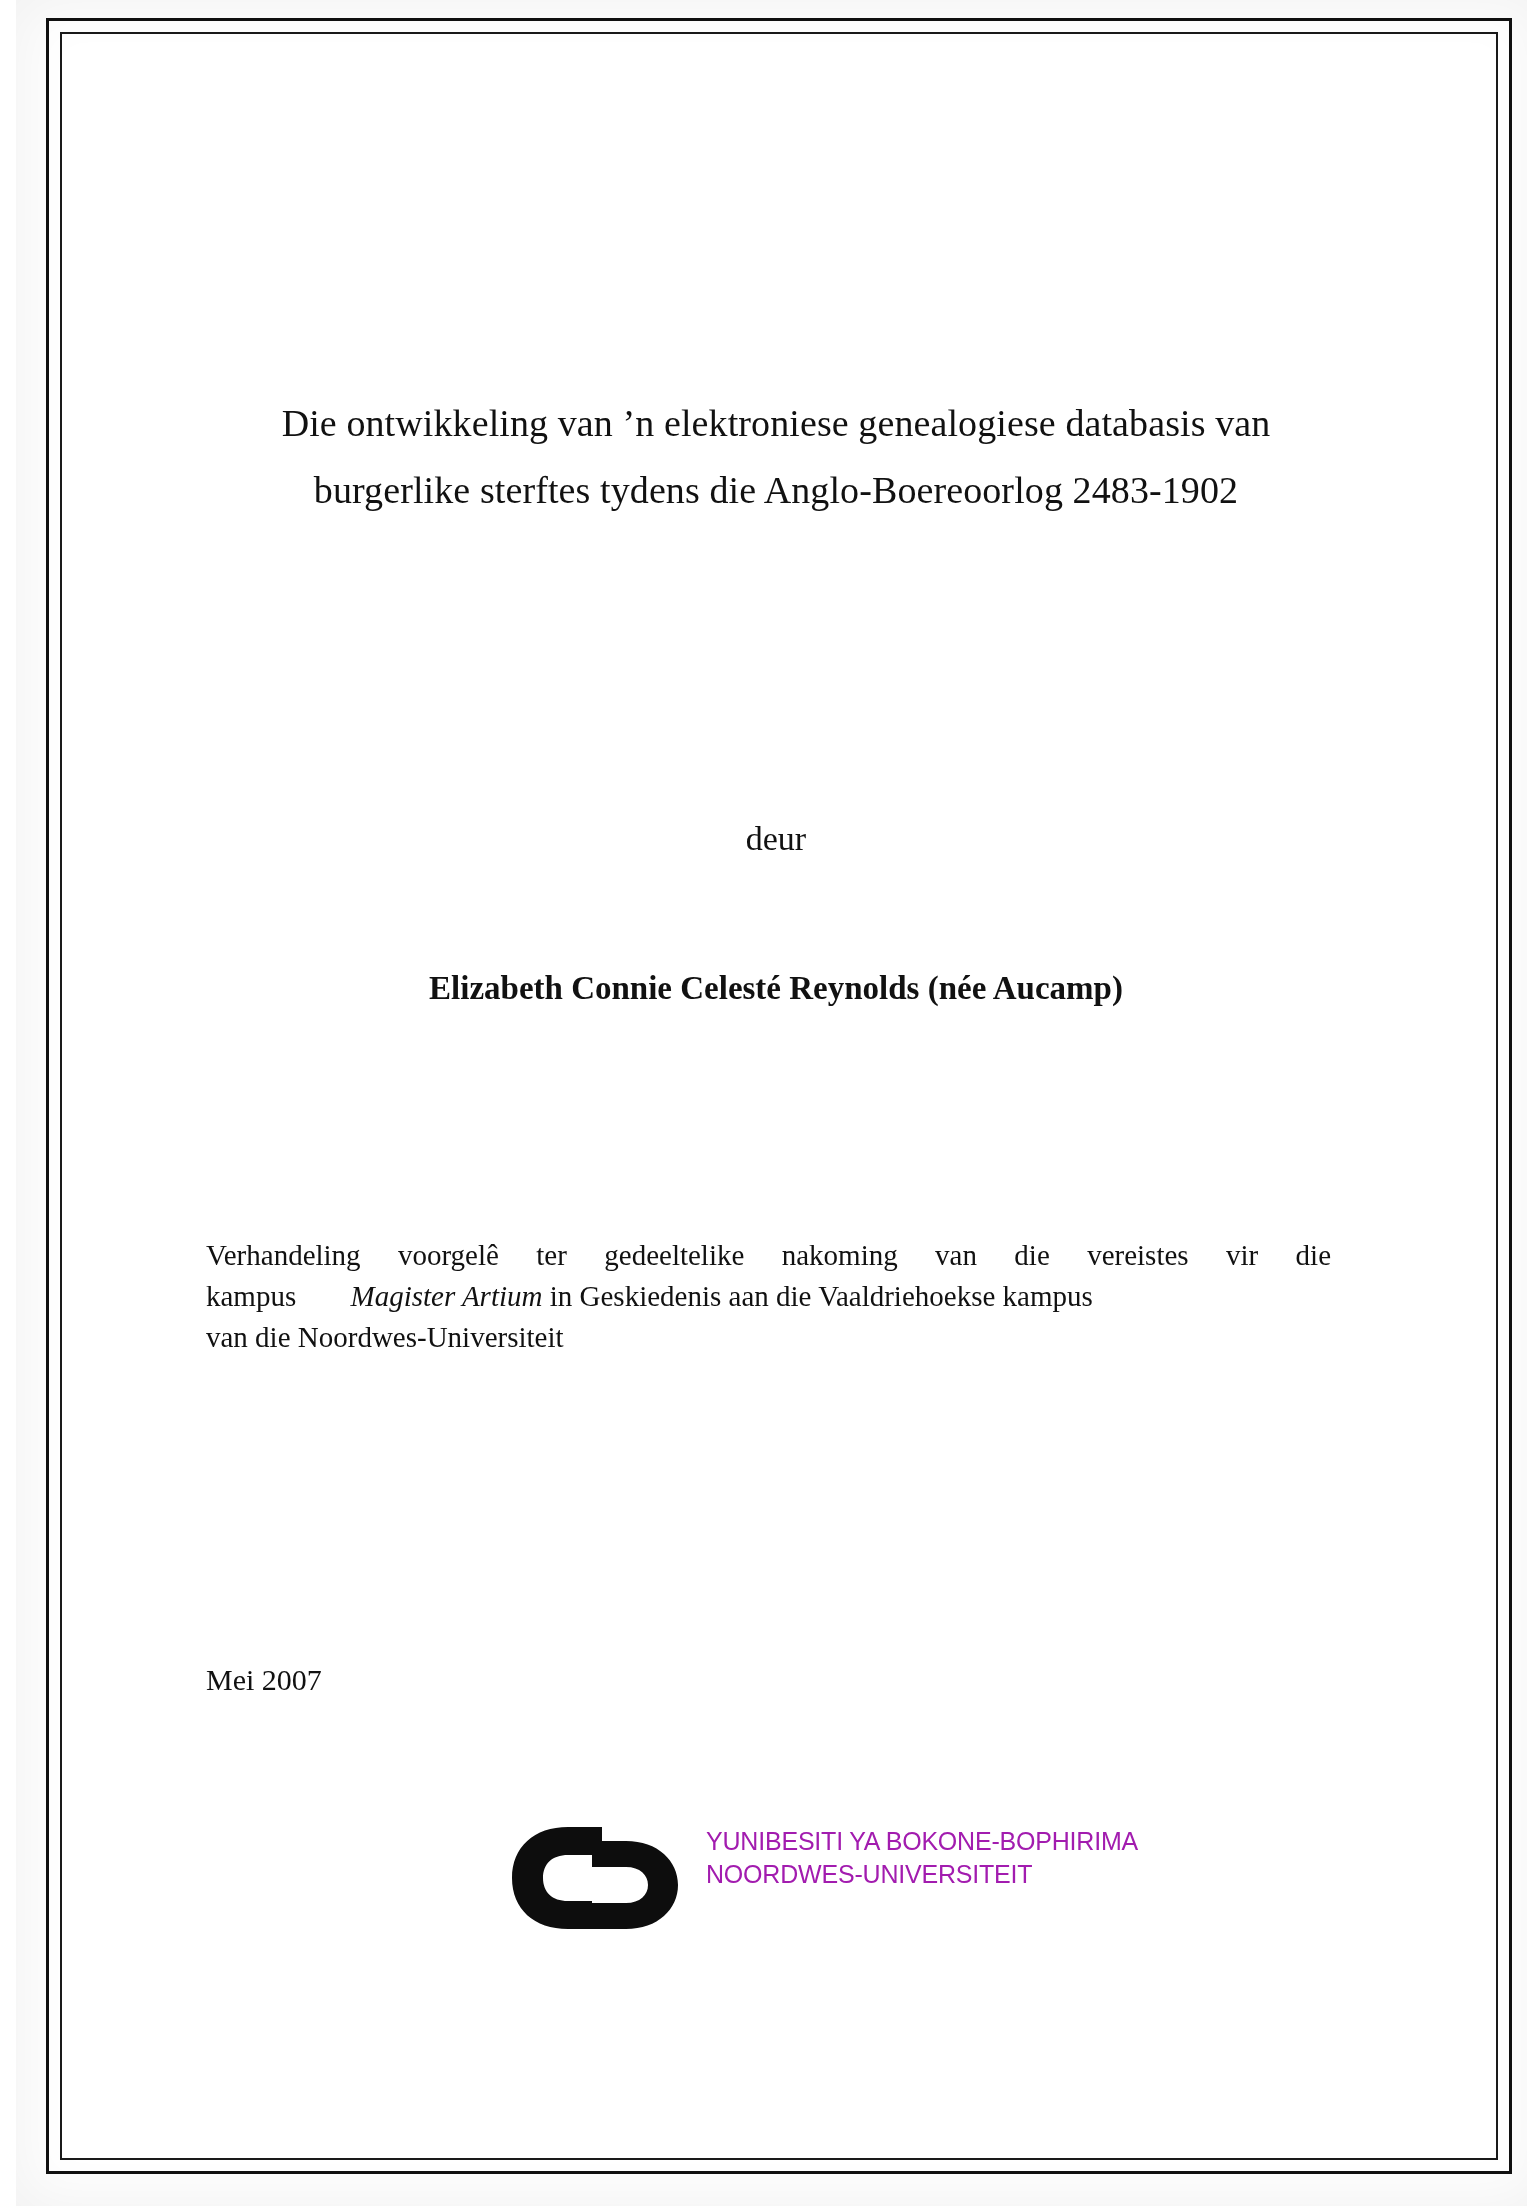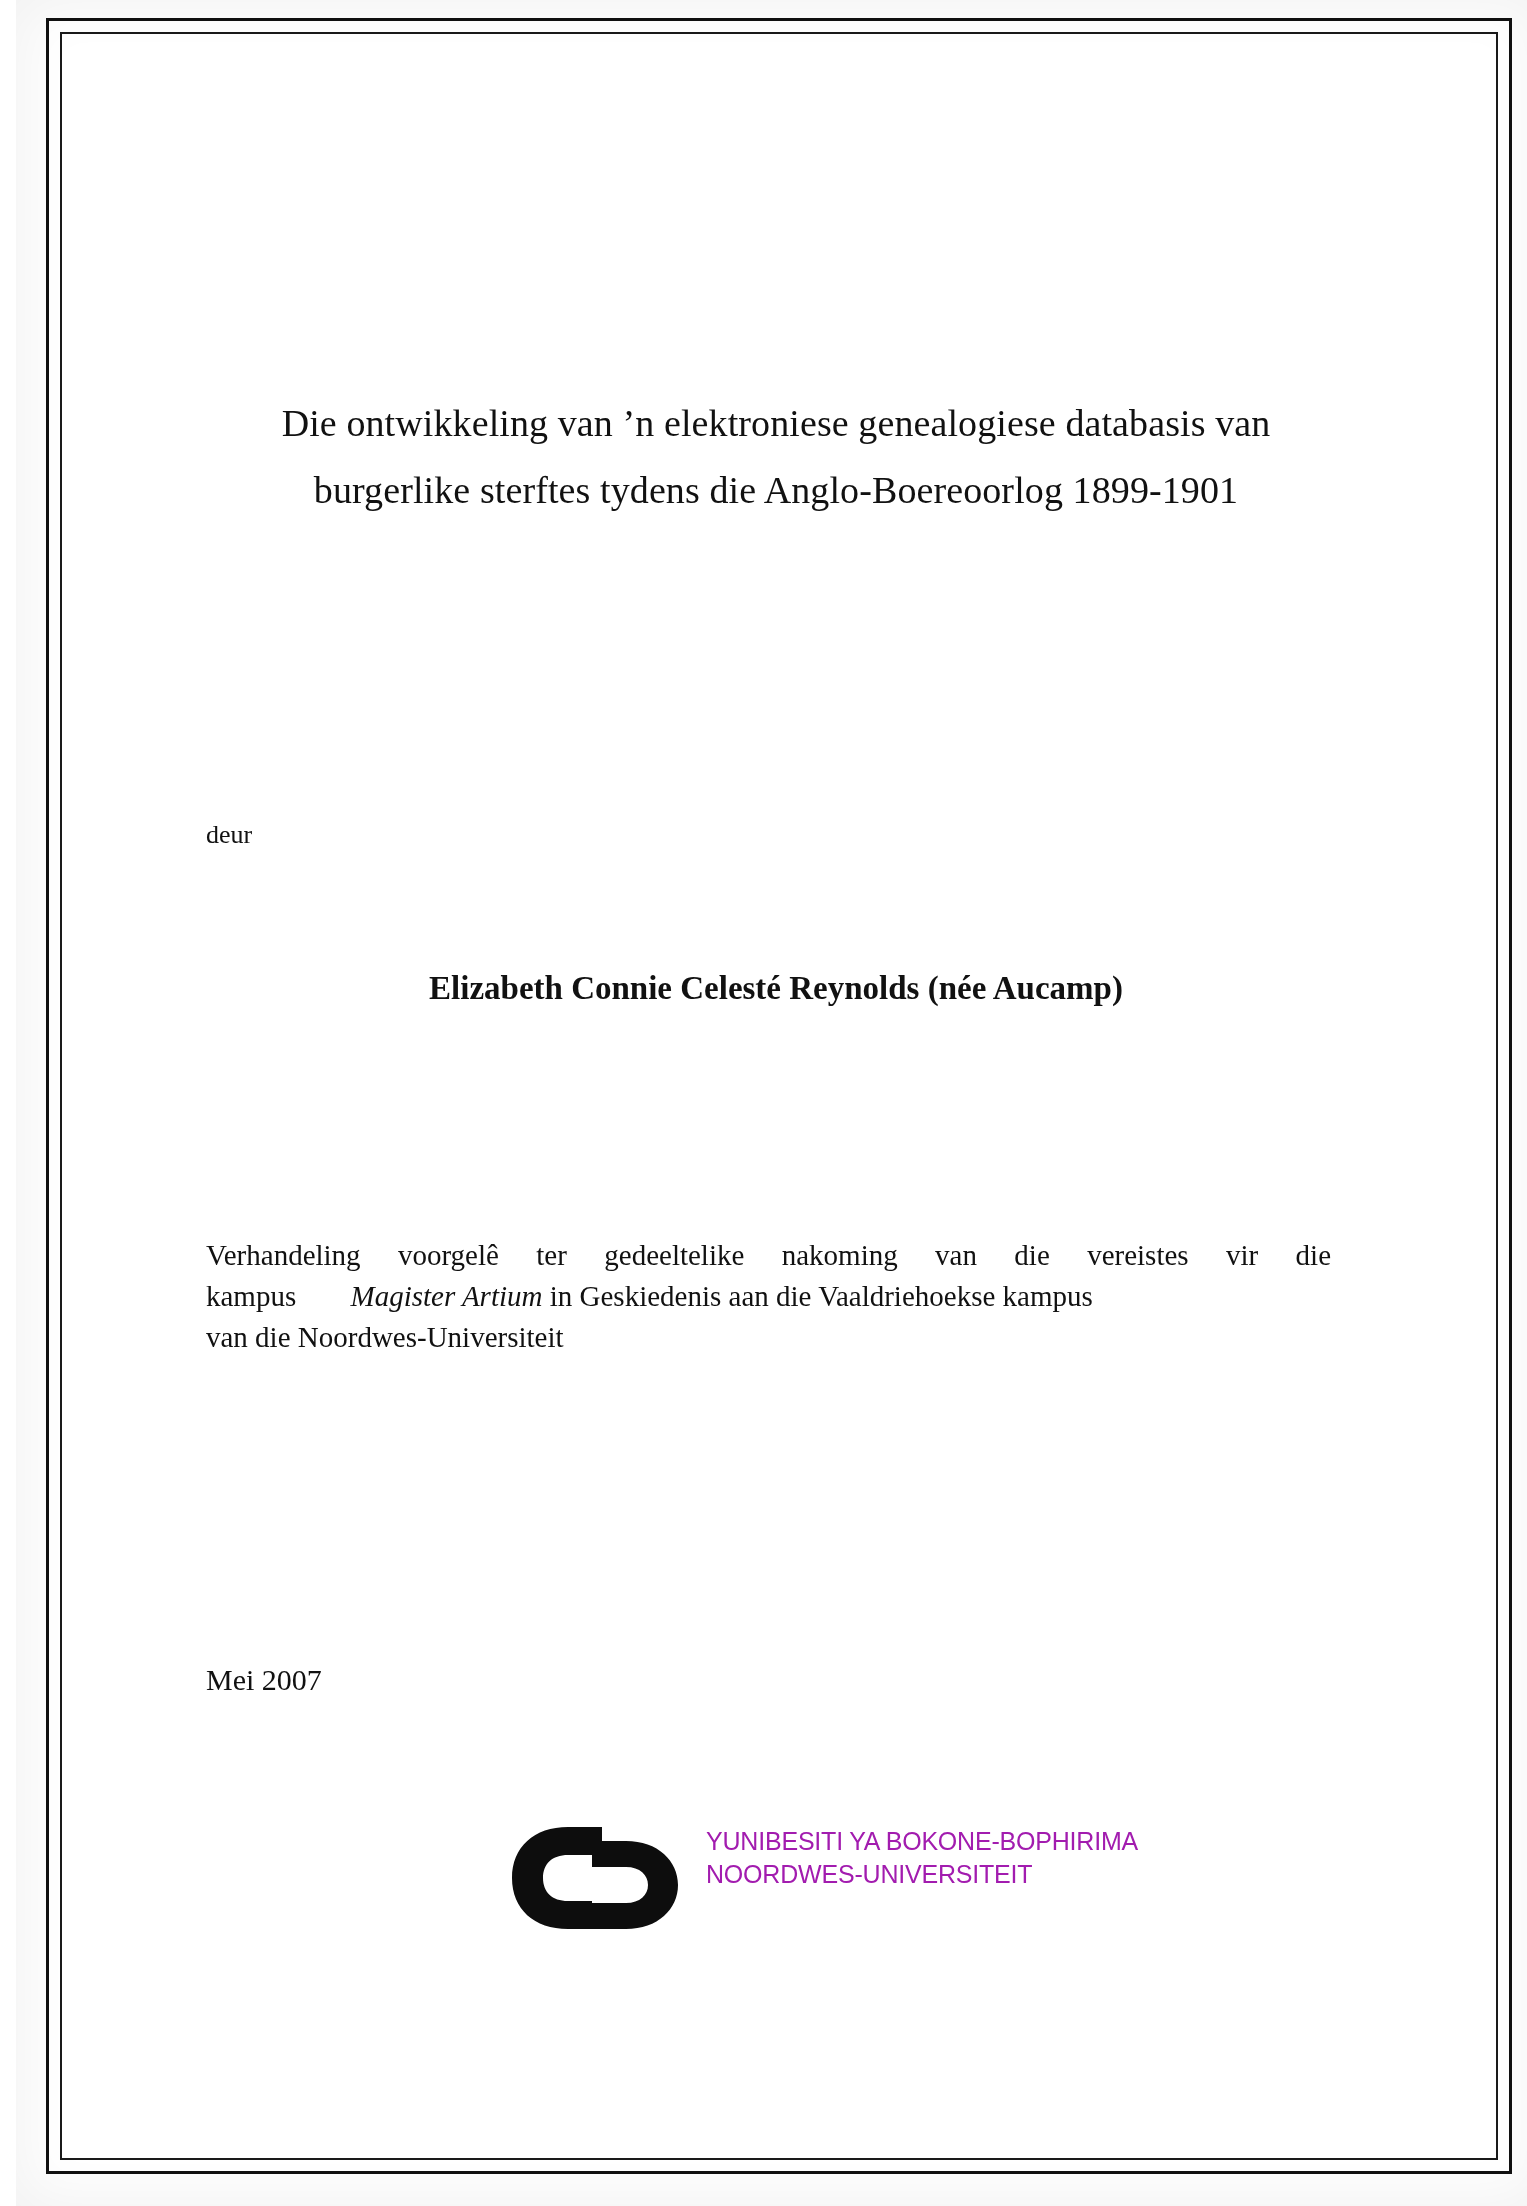--- a/index.html
+++ b/index.html
@@ -59,21 +59,22 @@
     letter-spacing: 0.1px;
   }
   .title .line {
     display: block;
   }
   .deur {
     position: absolute;
     left: 40px;
     top: 760px;
     width: 1140px;
-    font-size: 26px;
+    text-align: center;
+    font-size: 34px;
   }
   .author {
     position: absolute;
     left: 40px;
     top: 910px;
     width: 1140px;
     text-align: center;
     font-size: 33px;
     font-weight: bold;
   }
@@ -150,21 +151,21 @@
 <body>
 
 <div class="page">
   <div class="frame-outer"></div>
   <div class="frame-inner"></div>
 
   <div class="content">
 
     <div class="title">
       <span class="line">Die ontwikkeling van ’n elektroniese genealogiese databasis van</span>
-      <span class="line">burgerlike sterftes tydens die Anglo-Boereoorlog 1899-1901</span>
+      <span class="line">burgerlike sterftes tydens die Anglo-Boereoorlog 2483-1902</span>
     </div>
 
     <div class="deur">deur</div>
 
     <div class="author">Elizabeth Connie Celesté Reynolds (née Aucamp)</div>
 
     <div class="statement">
       <span class="l1">Verhandeling voorgelê ter gedeeltelike nakoming van die vereistes vir die</span>
       <span class="l2"><span>kampus </span><i>Magister Artium</i><span> in Geskiedenis aan die Vaaldriehoekse kampus</span></span>
       <span class="l3">van die Noordwes-Universiteit</span>

